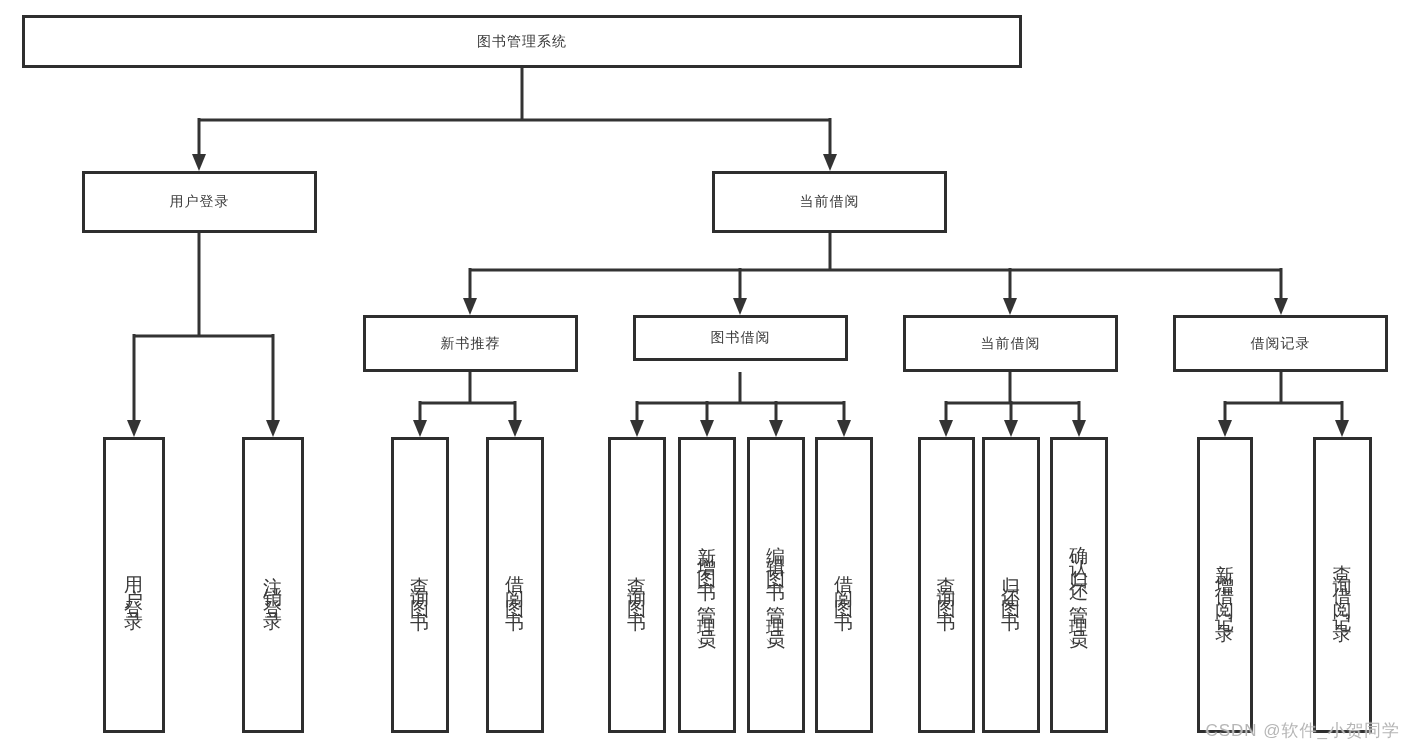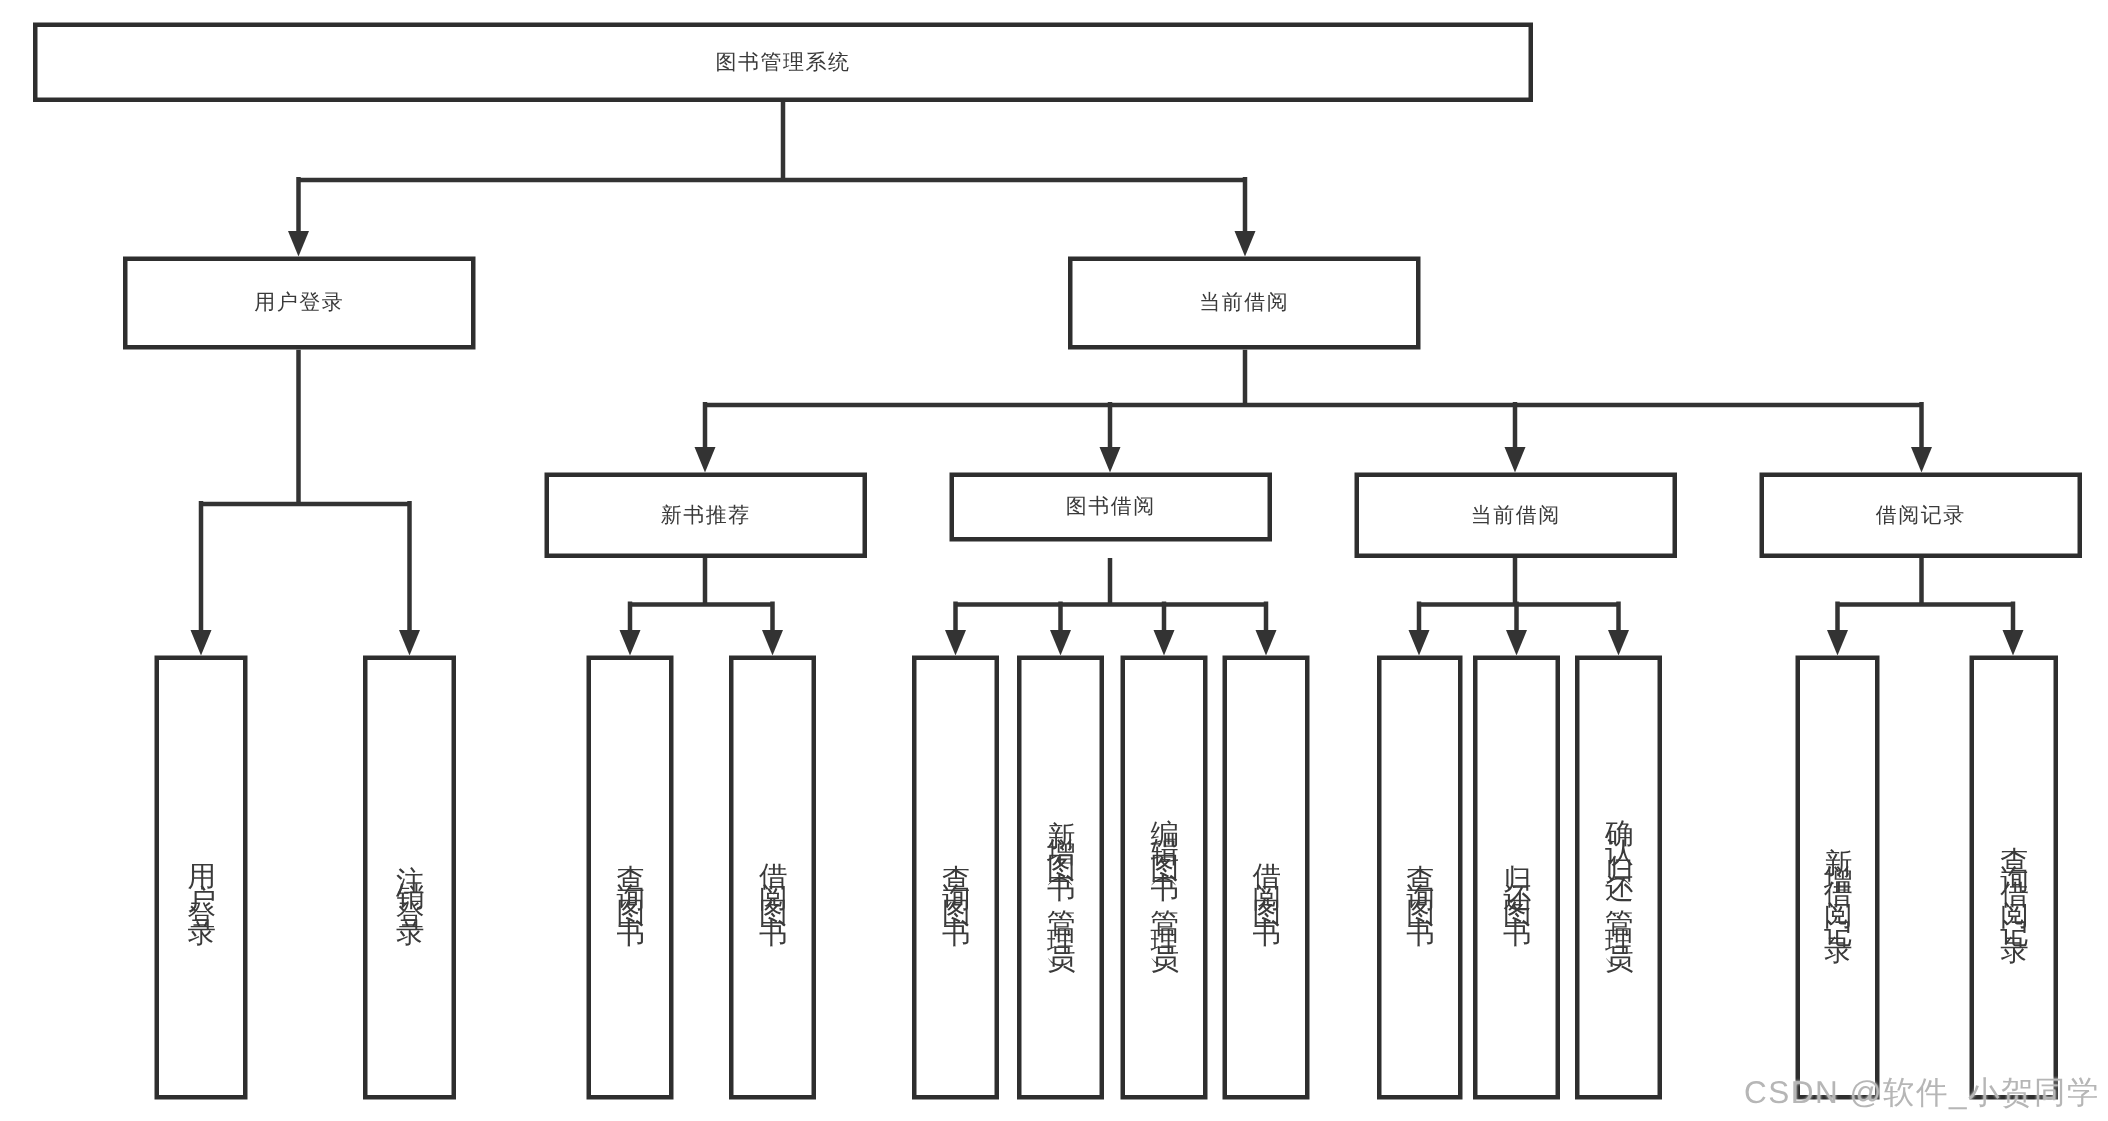--- a/index.html
+++ b/index.html
@@ -45,21 +45,21 @@
     writing-mode: vertical-rl;
     text-orientation: mixed;
     font-size: 19px;
     letter-spacing: 12px;
     line-height: 1;
   }
   .watermark {
     position: absolute;
     right: 5px;
     bottom: 5px;
-    font-size: 21px;
+    font-size: 17px;
     color: #b6b6b6;
     letter-spacing: 1px;
     white-space: nowrap;
     text-shadow: 0 0 2px #ffffff;
   }
 </style>
 </head>
 <body>
 
 <div id="canvas">

